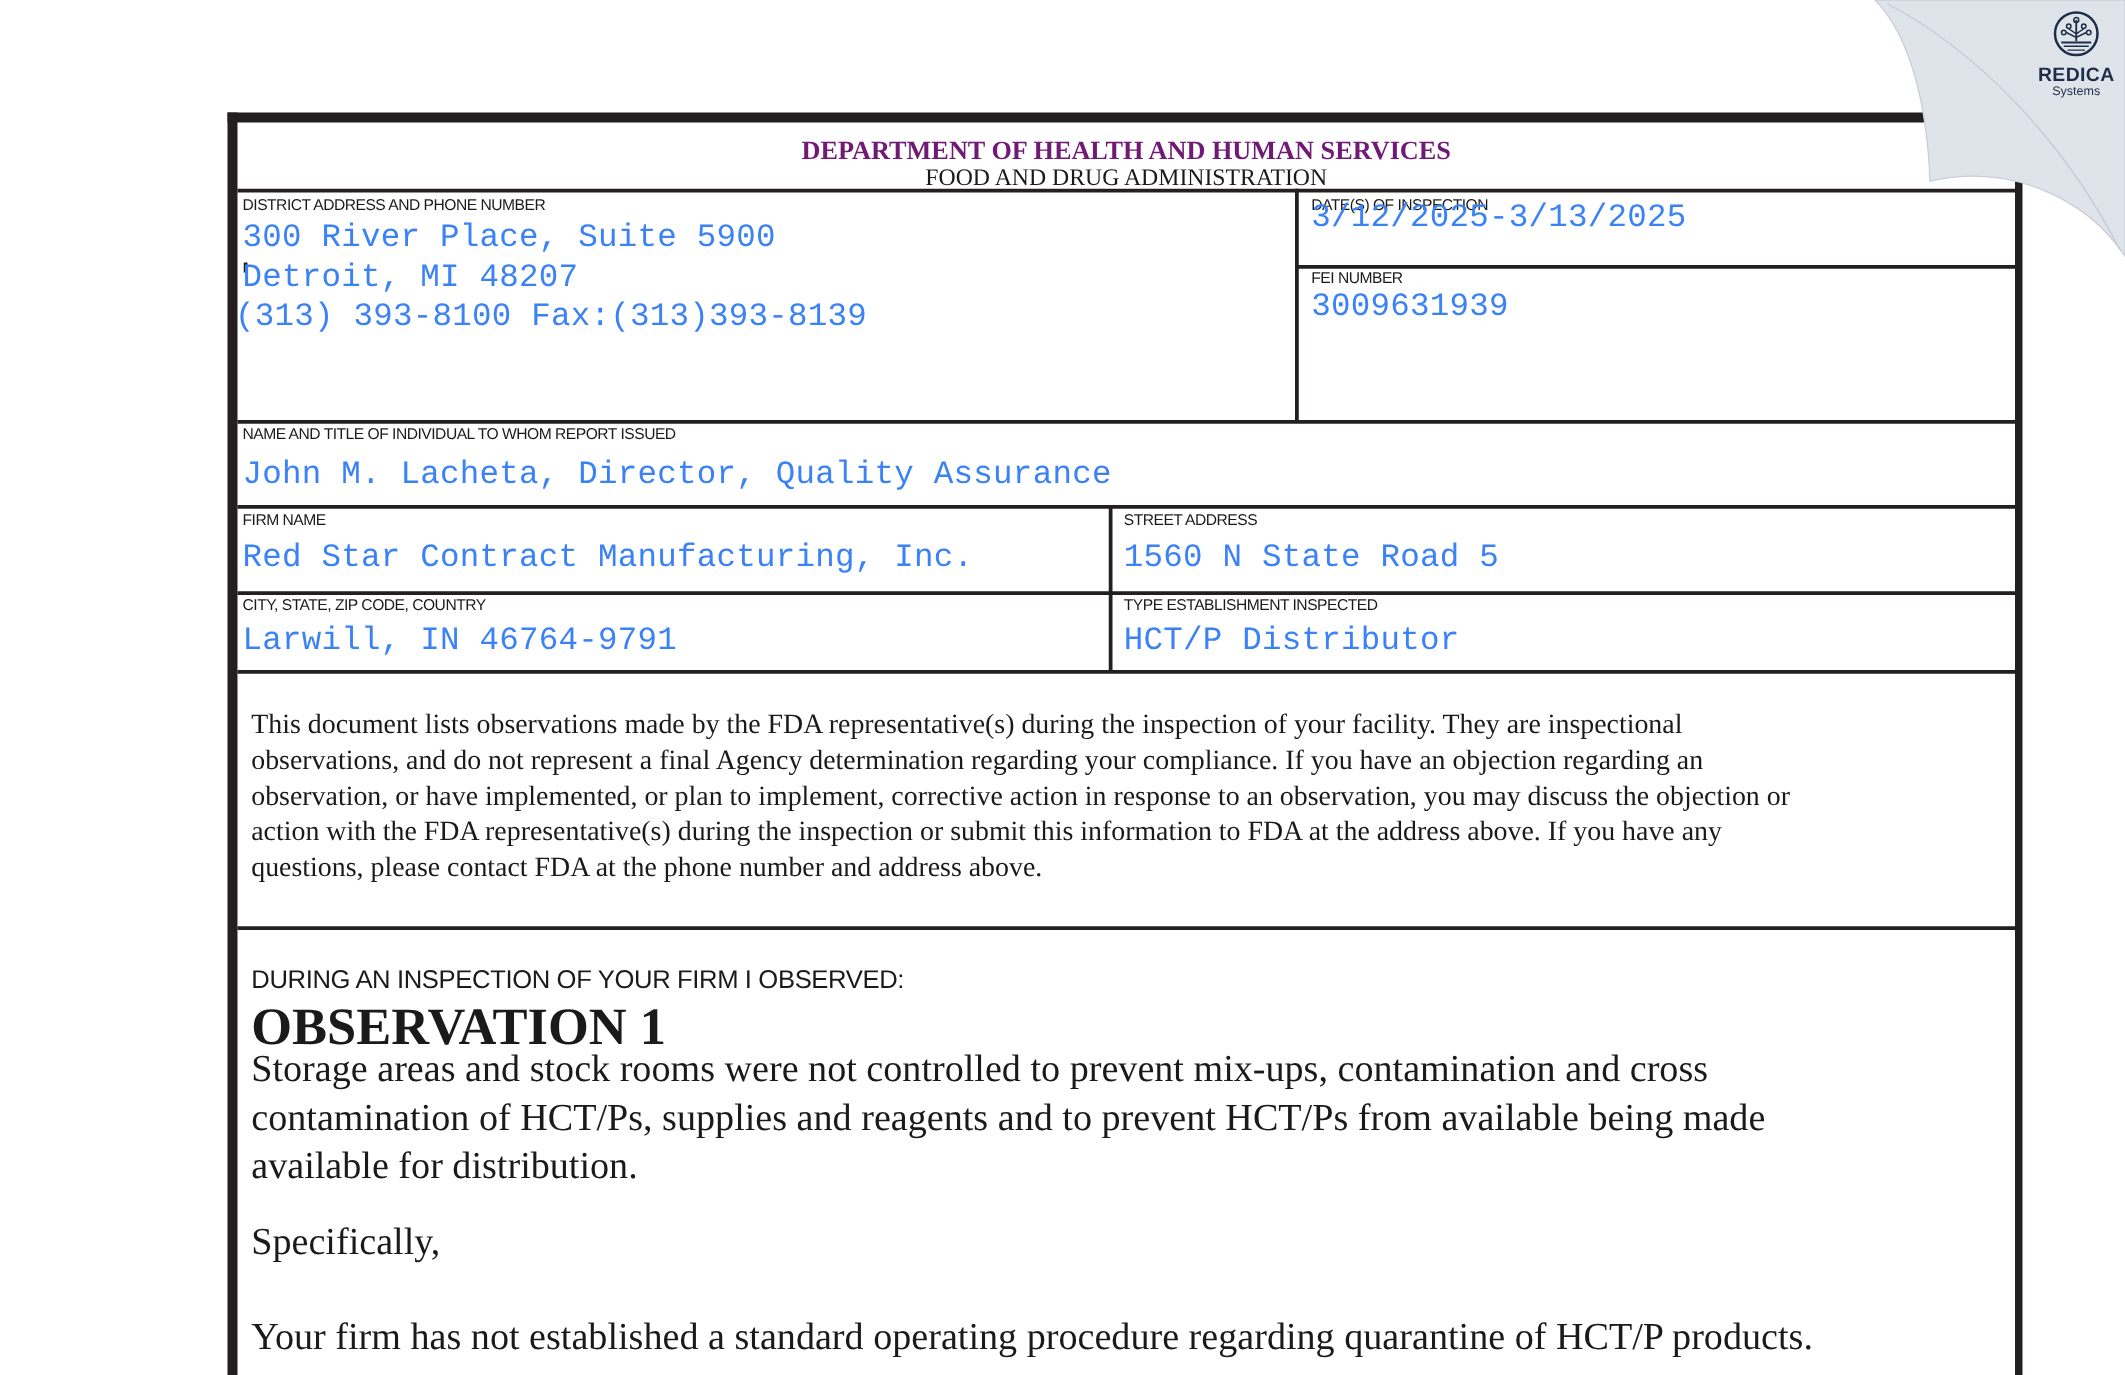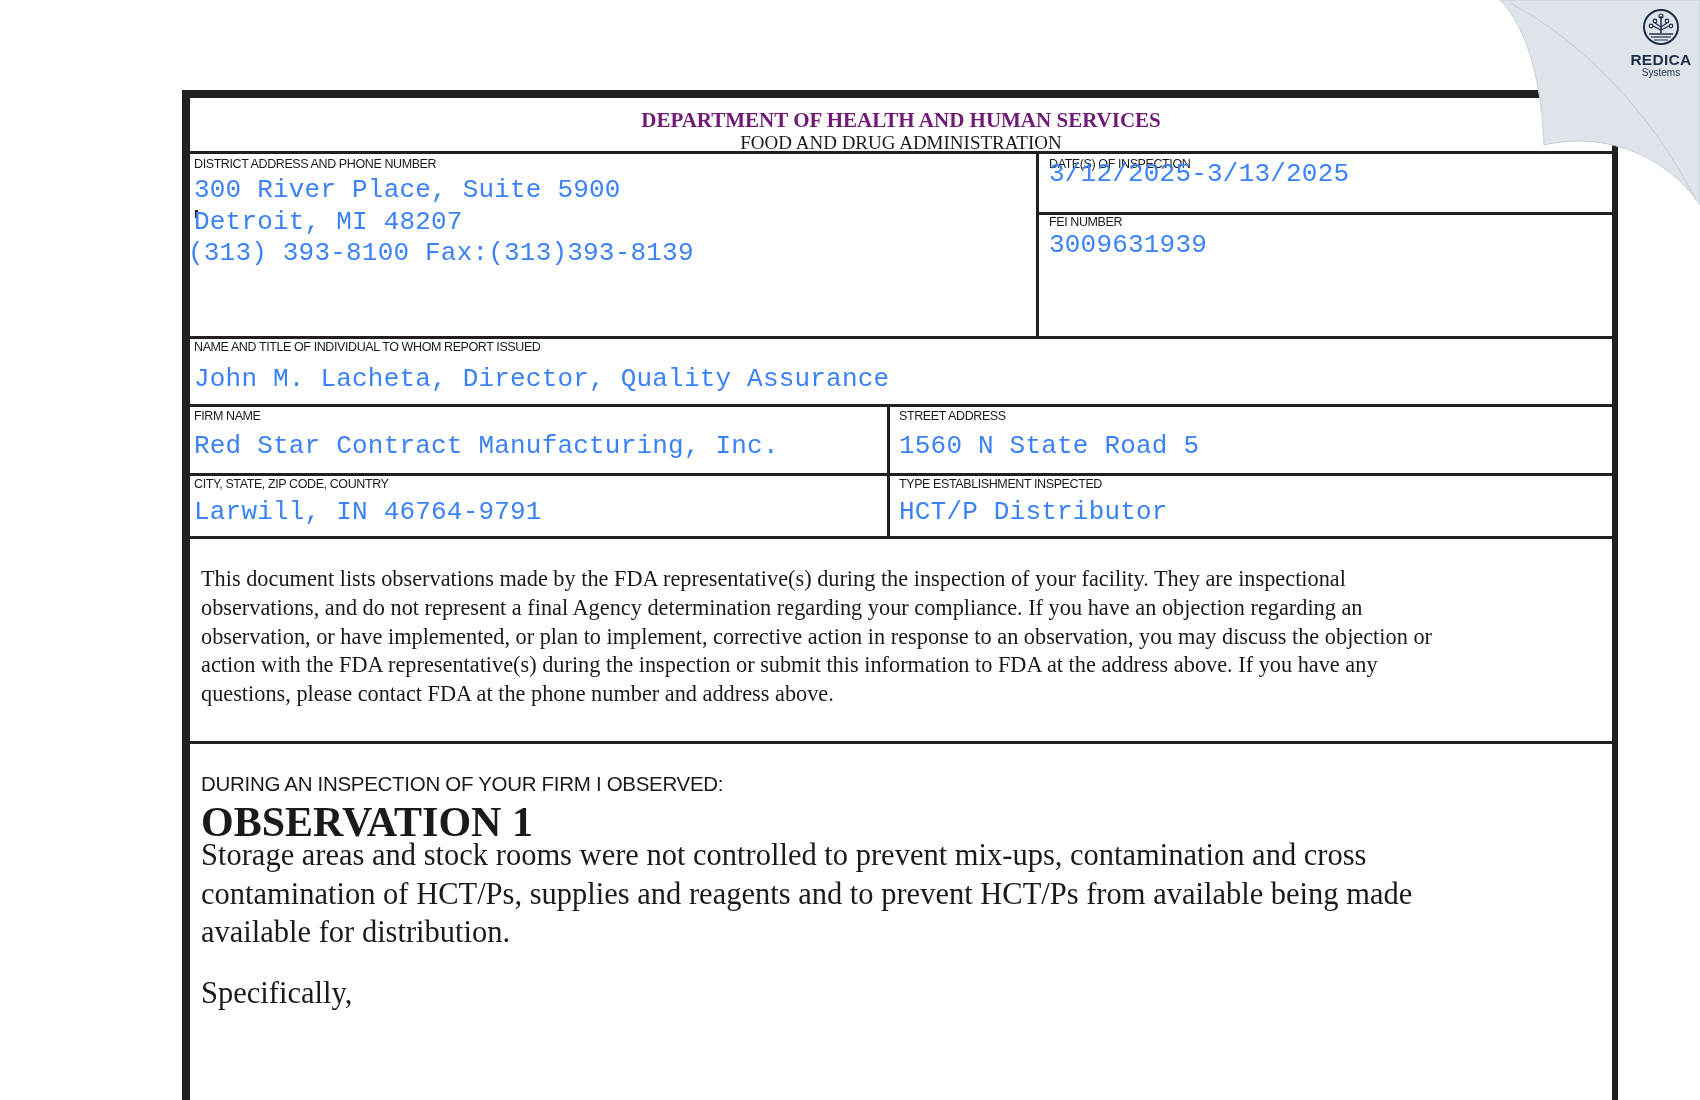--- a/index.html
+++ b/index.html
@@ -123,20 +123,21 @@
   <div class="hline" style="top:643px;"></div>
 
   <div class="during">DURING AN INSPECTION OF YOUR FIRM I OBSERVED:</div>
   <div class="obs-title">OBSERVATION 1</div>
   <div class="obs-body">
     <div>Storage areas and stock rooms were not controlled to prevent mix-ups, contamination and cross</div>
     <div>contamination of HCT/Ps, supplies and reagents and to prevent HCT/Ps from available being made</div>
     <div>available for distribution.</div>
   </div>
   <div class="specific">Specifically,</div>
+  <div class="finding">Your firm has not established a standard operating procedure regarding quarantine of HCT/P products.</div>
 </div>
 
 <svg class="curl" viewBox="0 0 210 210">
   <path d="M10,0 C40,30 52,90 54,145 C120,130 180,160 210,205 L210,0 Z" fill="#dfe4ea" stroke="#c7ced7" stroke-width="1"></path>
   <path d="M20,3 C90,40 160,110 206,200" fill="none" stroke="#c3cad4" stroke-width="1"></path>
 </svg>
 
 <div class="logo">
   <svg width="38" height="38" viewBox="0 0 38 38">
     <circle cx="19" cy="19" r="17" fill="none" stroke="#1f2e48" stroke-width="2"></circle>

